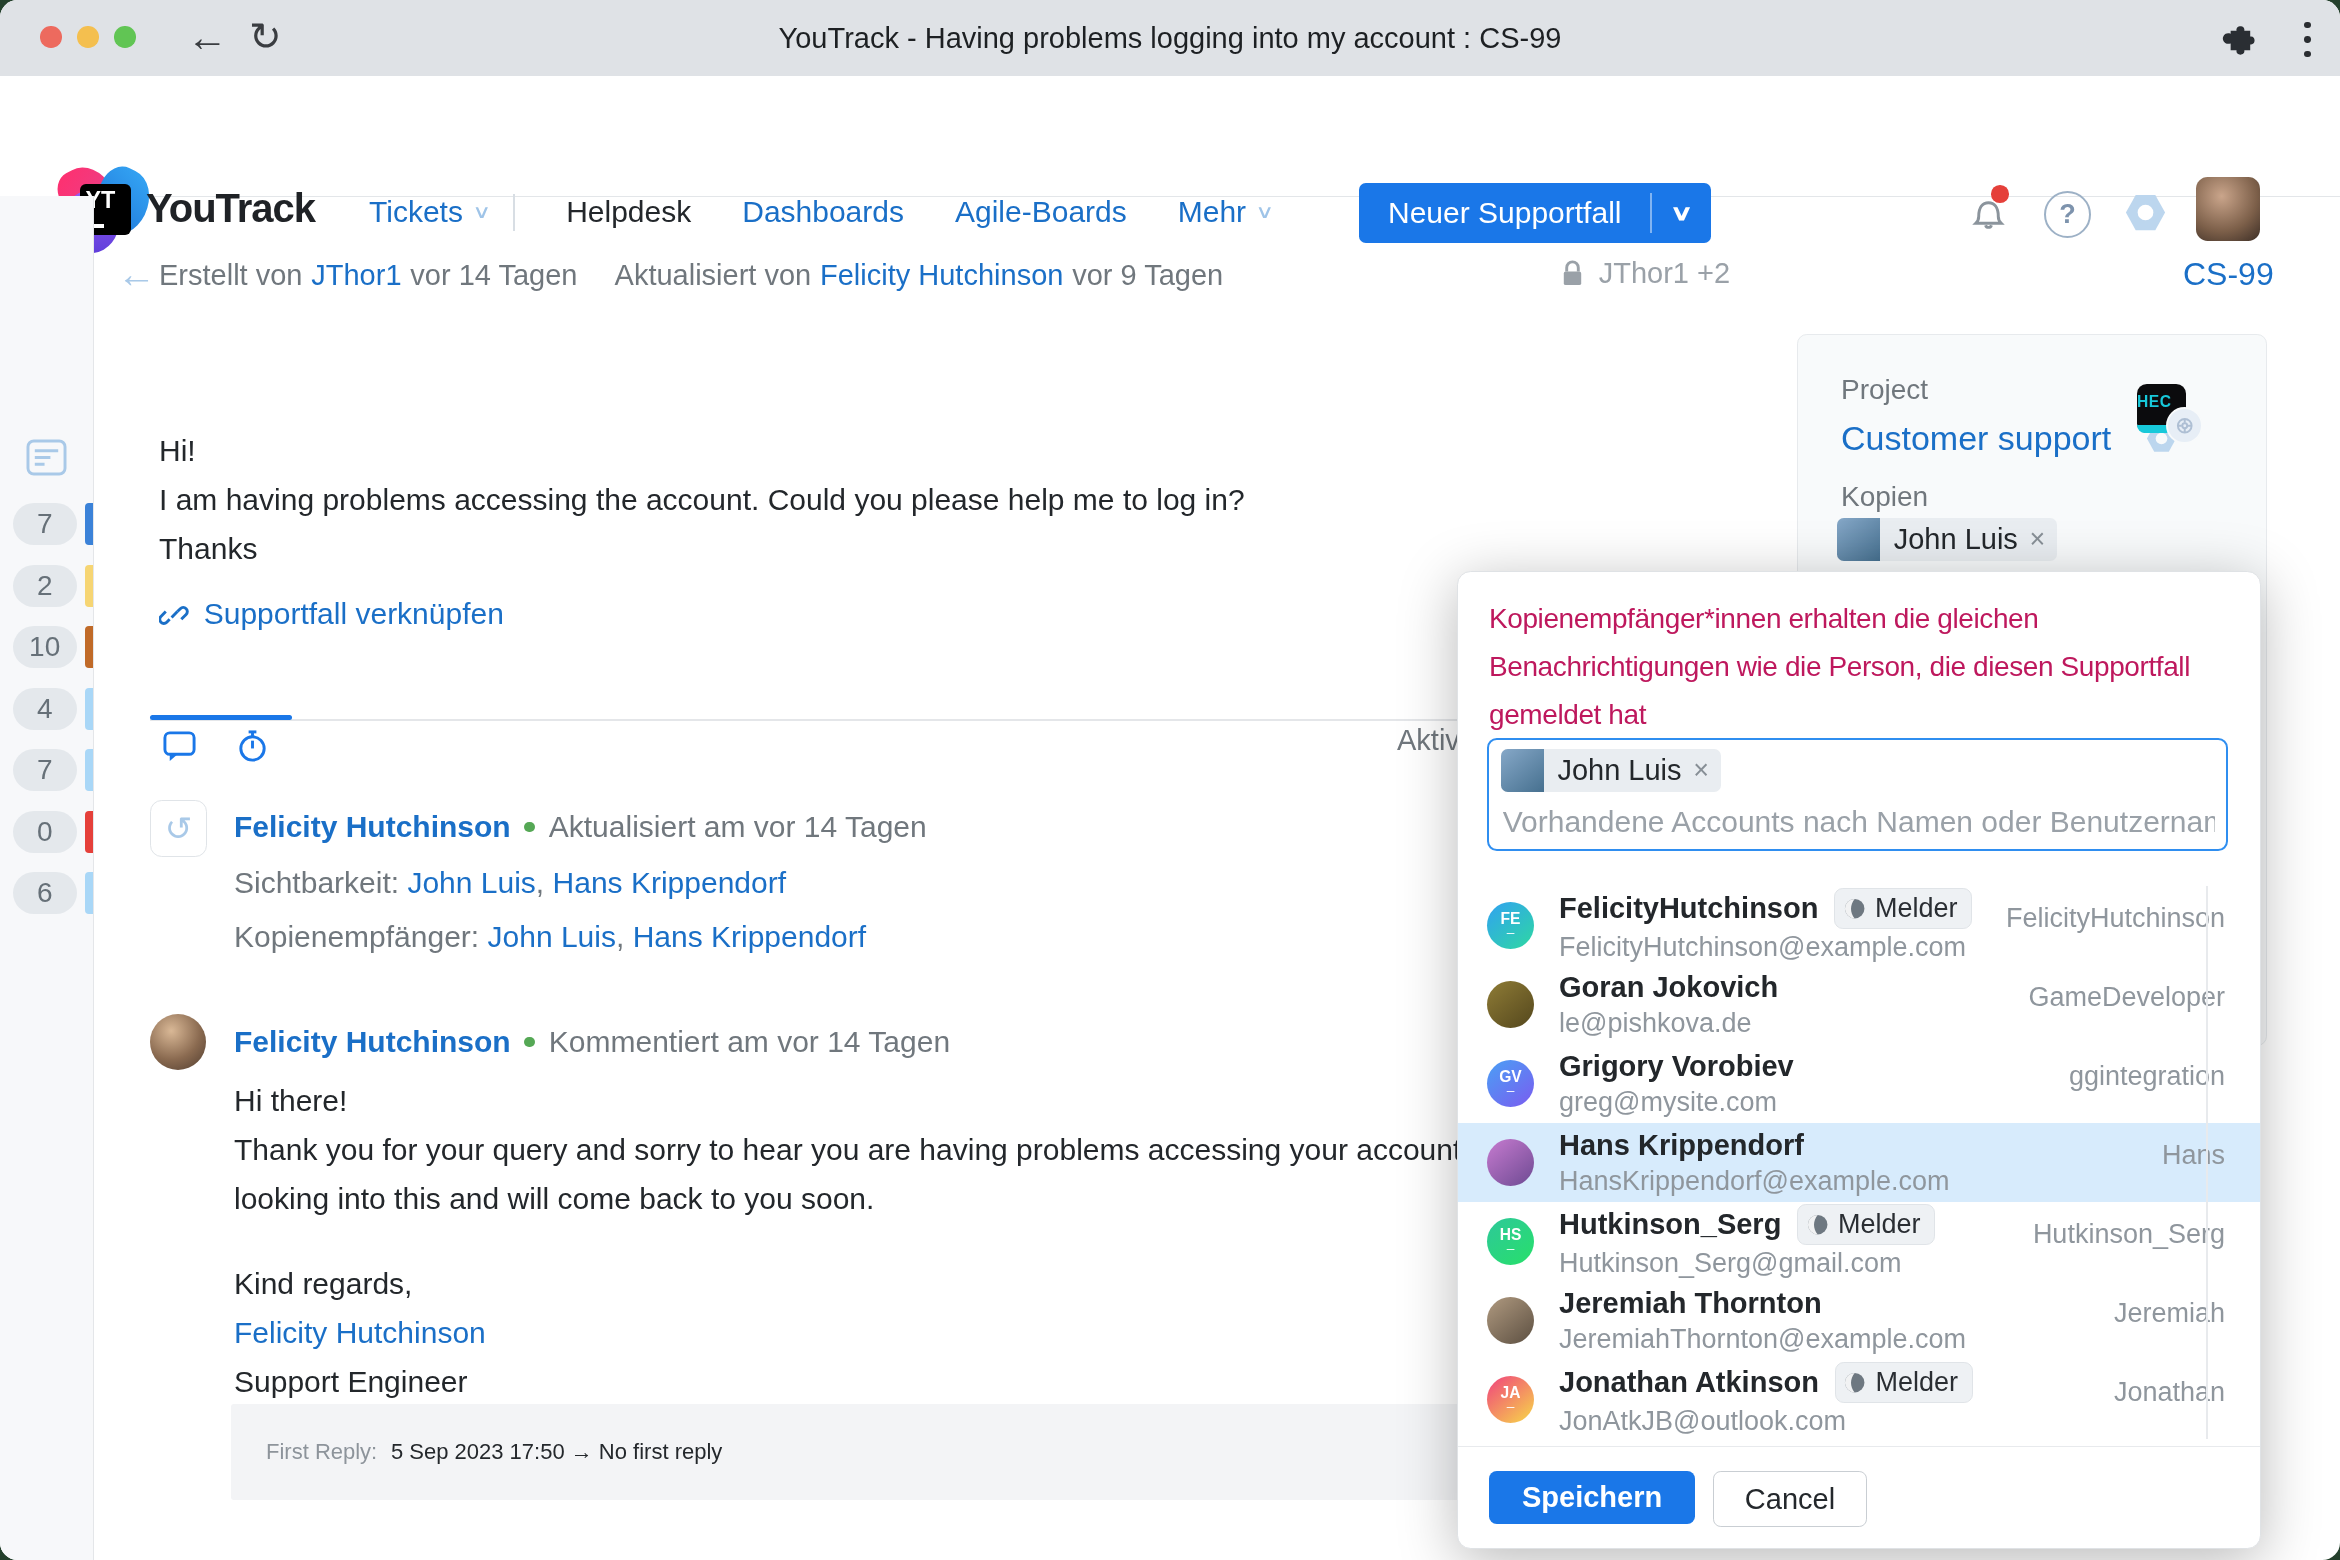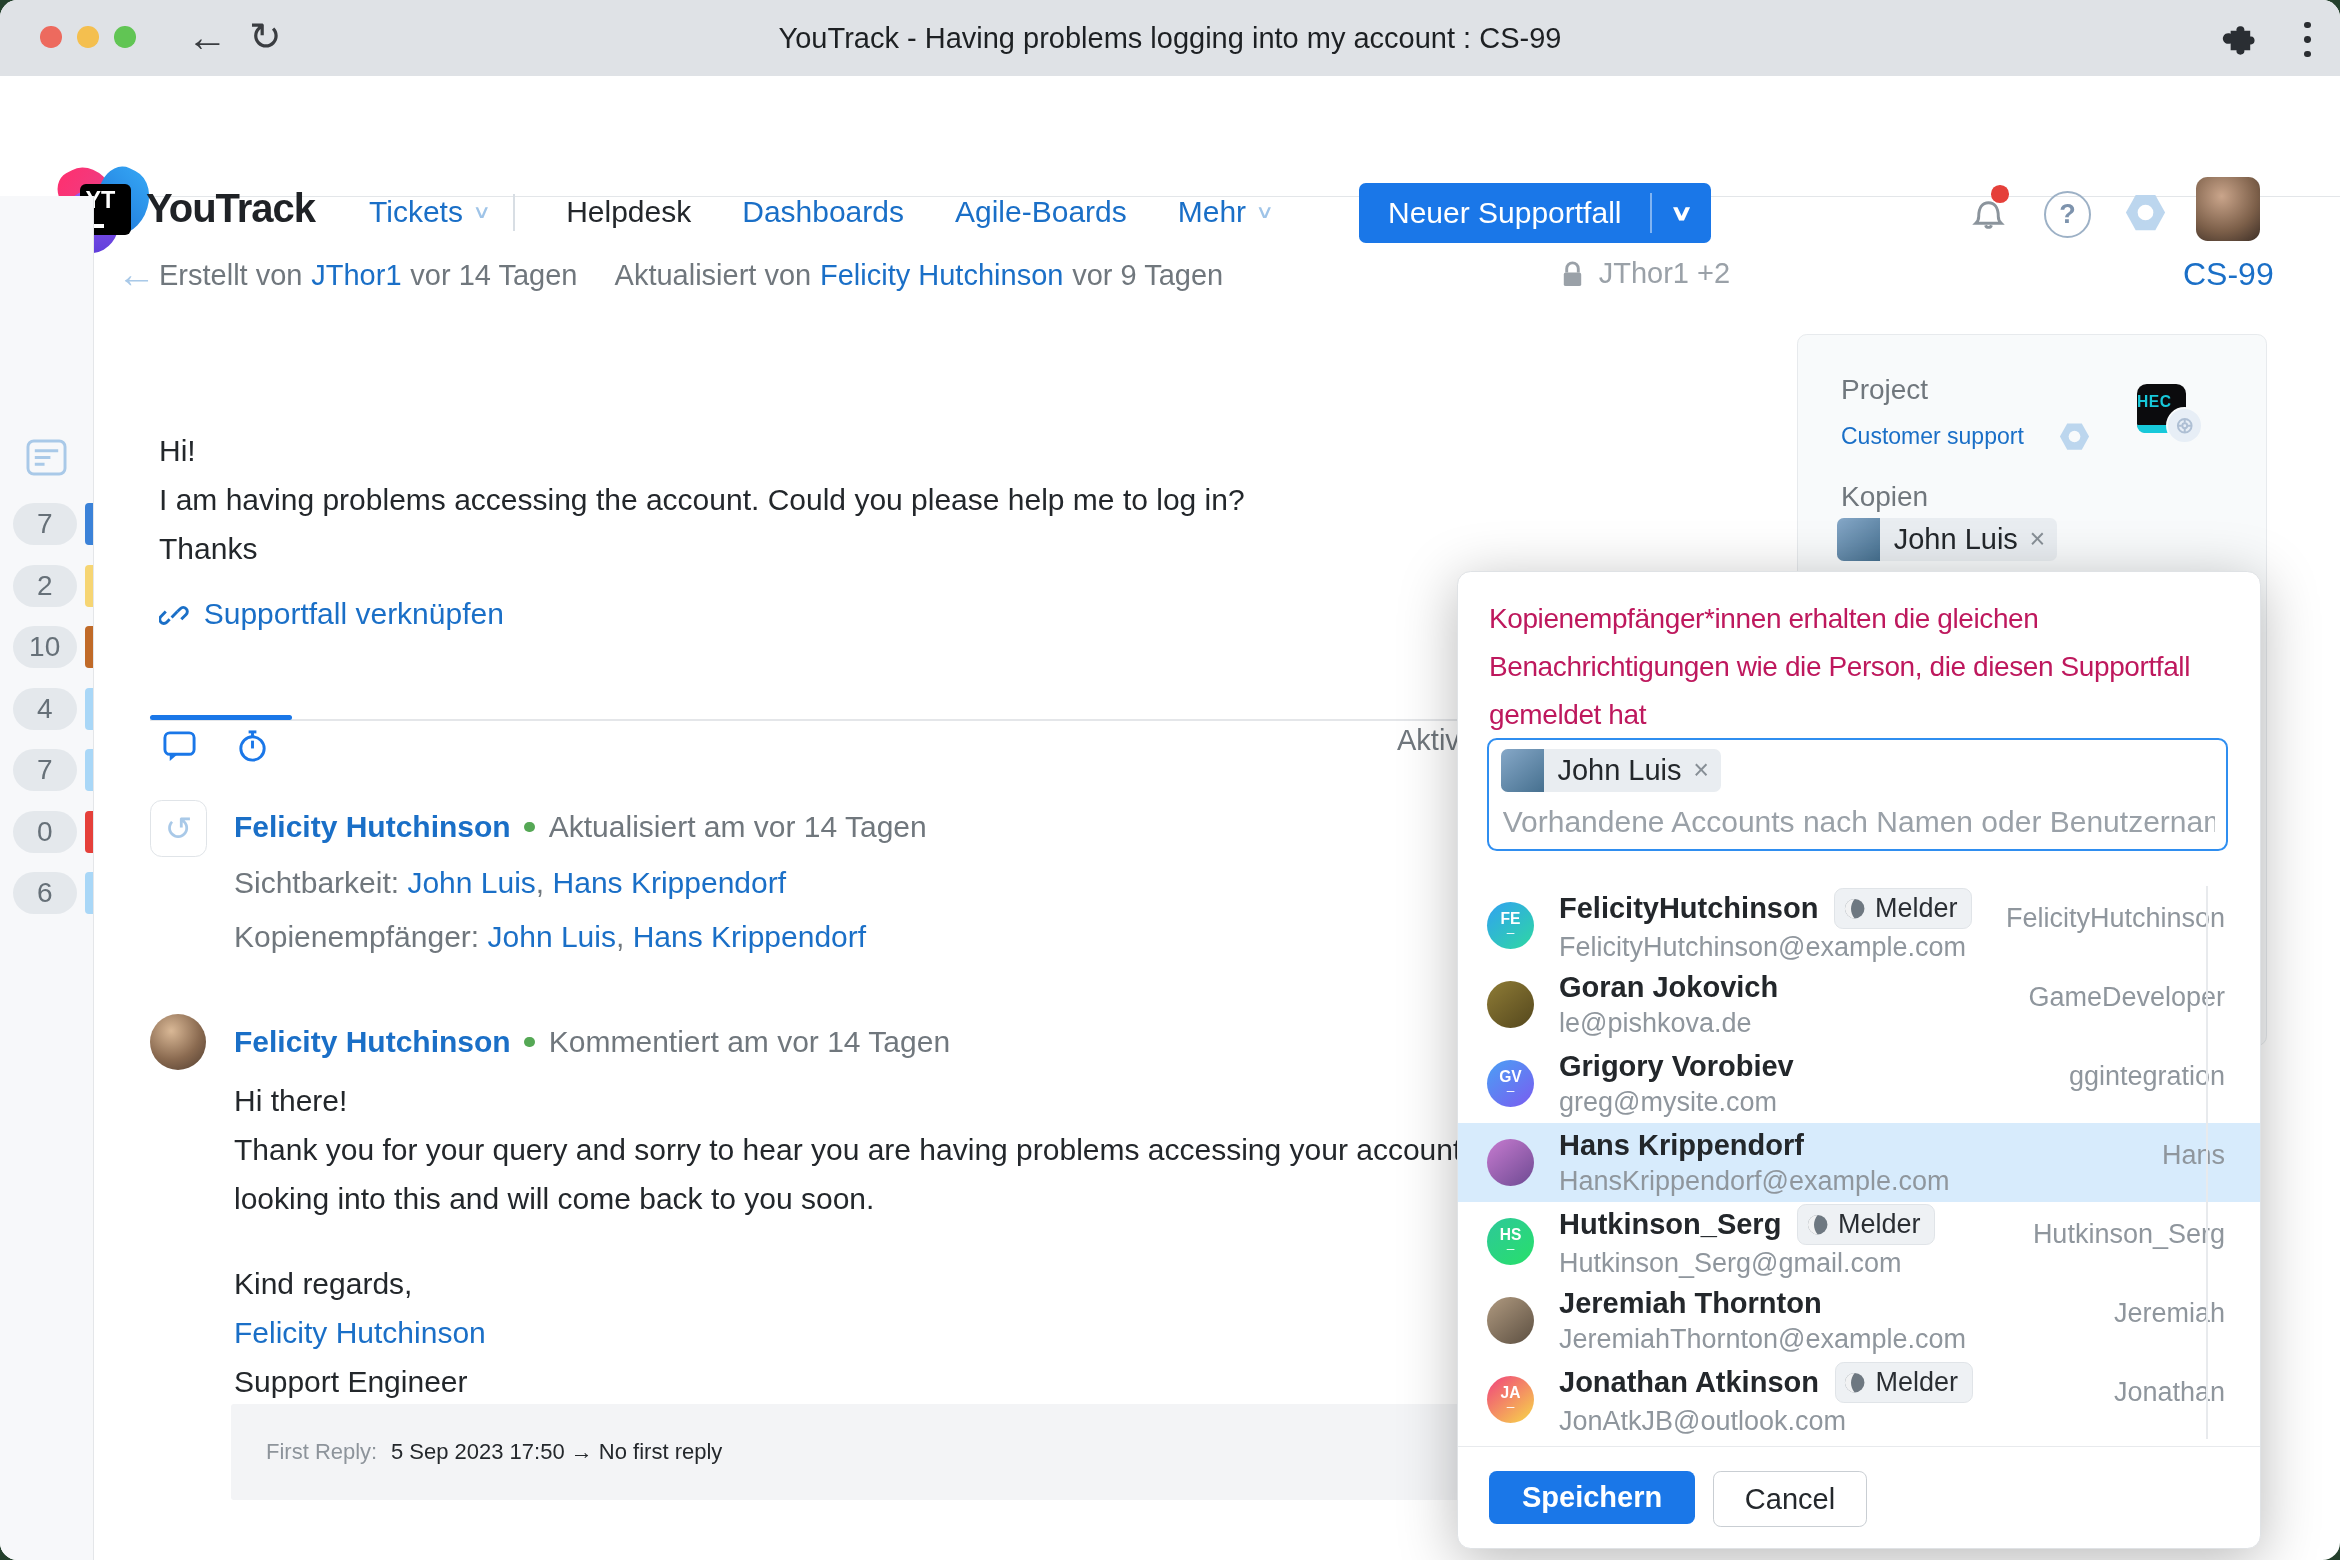--- a/index.html
+++ b/index.html
@@ -53,21 +53,21 @@
   .count-pill{position:absolute;left:12.7px;width:64px;height:42px;background:#e4e8ec;border-radius:21.5px;
         display:flex;align-items:center;justify-content:center;font-size:28px;color:#667078}
   .count-bar{position:absolute;right:0;top:0;width:7.8px;height:42px;border-radius:3.9px 0 0 3.9px}
 
   
   .gray{color:#70777d}
   a.link{color:#1a6fc7;text-decoration:none;cursor:pointer}
   #crumb-back{position:absolute;left:117px;top:252px;font-size:39px;color:#a9c9e8}
   #crumbs{position:absolute;left:159px;top:259px;display:flex;gap:8.8px;font-size:29px}
   #crumbs .spacer{width:19.5px}
-  #visibility{position:absolute;left:1558px;top:257px;display:flex;align-items:flex-end;gap:11.7px;font-size:29px;color:#9aa1a8}
+  #visibility{position:absolute;left:1558px;top:257px;display:flex;align-items:center;gap:11.7px;font-size:29px;color:#9aa1a8}
   #issue-id{position:absolute;left:2183px;top:256px;font-size:32px;color:#1a6fc7}
   #issue-title-row{position:absolute;left:159px;top:324px;display:flex;align-items:center;gap:27px}
   #issue-title{font-size:45px;font-weight:700;letter-spacing:-0.8px;color:#1e2226}
   #title-dots{font-size:35px;color:#a9c9e8;letter-spacing:2px}
   #issue-body{position:absolute;left:159px;top:426px;font-size:30px;color:#23272b;line-height:49px}
   #link-row{position:absolute;left:159px;top:597px;display:flex;align-items:center;gap:13.7px;font-size:30px}
 
   #tab-divider{position:absolute;left:150px;top:719px;width:1619px;height:1.5px;background:#e4e6e9}
   #tab-active-bar{position:absolute;left:150px;top:715px;width:142px;height:4.9px;border-radius:2.9px;background:#1a77e8}
   #tab-comments{position:absolute;left:162px;top:729px}
@@ -91,21 +91,21 @@
   #comment-body .parabreak{height:36px}
   #first-reply{position:absolute;left:231px;top:1404px;width:1534px;height:96px;background:#f3f4f6;border-radius:2.9px;
         display:flex;align-items:center;padding-left:35px;box-sizing:border-box;font-size:22px}
   #first-reply .lbl{color:#8d949b;margin-right:13.7px}
   #first-reply .val{color:#24282c}
 
   
   #fieldpanel{position:absolute;left:1797px;top:334px;width:470px;height:712px;background:#f8fafb;
         border:1.5px solid #e7eaed;border-radius:9.8px;box-sizing:border-box;z-index:2}
   #fp-project-label{position:absolute;left:43px;top:39px;font-size:28px;color:#70777d}
-  #fp-project-row{position:absolute;left:43px;top:84px;display:flex;align-items:center;gap:33px;font-size:23px}
+  #fp-project-row{position:absolute;left:43px;top:84px;display:flex;align-items:center;gap:33px;font-size:34px}
   #hec-icon{position:absolute;left:339px;top:49px;width:49px;height:49px;background:#0b0b0d;border-radius:9.8px}
   #hec-icon .txt{position:absolute;left:0;right:0;top:8.8px;text-align:left;color:#17c9da;font-size:15.6px;font-weight:800;letter-spacing:0.5px}
   #hec-icon .bar{position:absolute;left:0;right:0;bottom:0;height:7.8px;background:#17c9da;border-radius:0 0 9.8px 9.8px}
   #hec-badge{position:absolute;left:29px;top:23.4px;width:33px;height:33px;border-radius:50%;background:#e7eef6;
         border:2.9px solid #f8fafb;display:flex;align-items:center;justify-content:center}
   #fp-cc-label{position:absolute;left:43px;top:146px;font-size:28px;color:#70777d}
   .person-chip{display:inline-flex;align-items:center;height:43px;background:#e9edf1;border-radius:6.8px;overflow:hidden}
   .person-chip .pc-av{width:43px;height:43px;background:linear-gradient(140deg,#86a8c8,#46708f)}
   .person-chip .pc-name{font-size:29px;color:#23272b;padding:0 11.7px 0 13.7px}
   .person-chip .pc-x{font-size:27px;color:#878f96;padding-right:11.7px;cursor:pointer}

